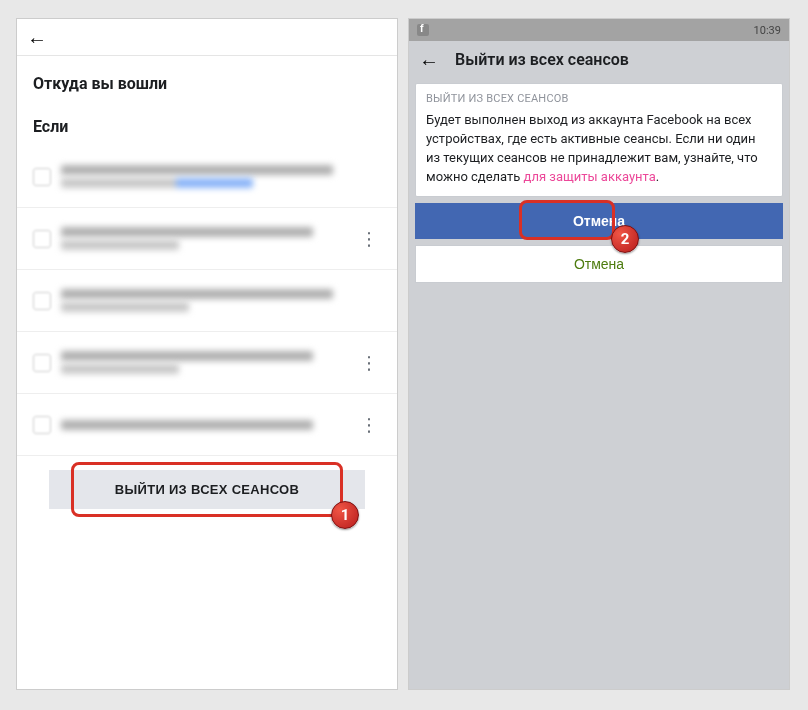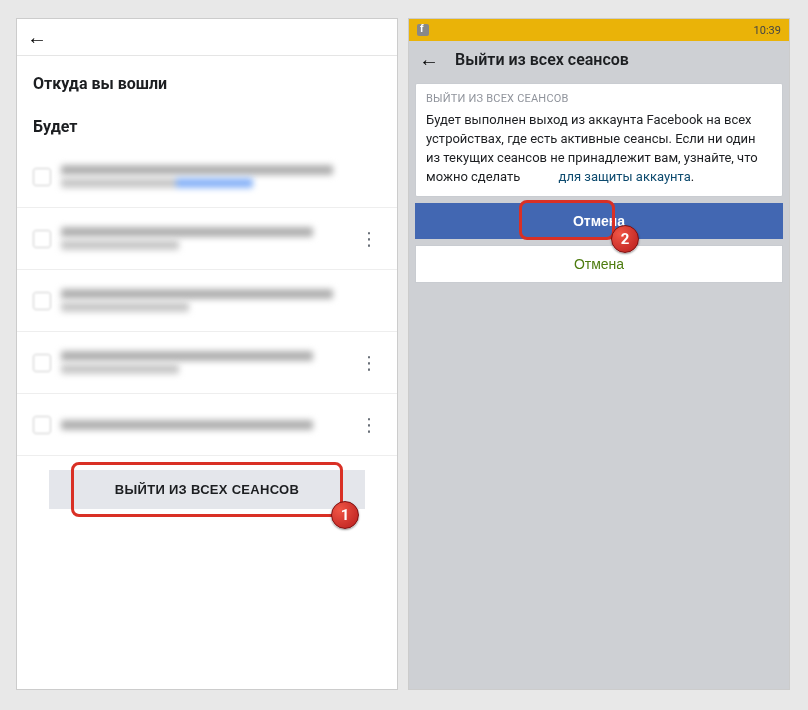--- a/index.html
+++ b/index.html
@@ -26,21 +26,21 @@
   .statusbar {
     height: 22px;
     background: #fff;
     display: flex;
     align-items: center;
     justify-content: space-between;
     padding: 0 8px;
     font-size: 11px;
     color: #444;
   }
-  .phone.gray-bg .statusbar { background: #eab308; }
+  .phone.gray-bg .statusbar { background: #a3a3a3; }
   .fb-icon {
     width: 12px; height: 12px;
     background: #888;
     display: inline-block;
     border-radius: 2px;
     position: relative;
   }
   .fb-icon::after {
     content: "f";
     color: #fff;
@@ -172,21 +172,21 @@
     font-size: 11px;
     color: #90949c;
     letter-spacing: 0.2px;
   }
   .card-body {
     padding: 0 10px 10px 10px;
     font-size: 13px;
     line-height: 1.45;
     color: #1c1e21;
   }
-  .card-body a { color: #0c4a6e; text-decoration: none; margin-left: 35px; }
+  .card-body a { color: #ec4899; text-decoration: none; }
   .btn-row { margin: 6px 6px 0 6px; position: relative; }
   .btn-primary {
     width: 100%;
     background: #4267b2;
     color: #fff;
     border: none;
     padding: 10px;
     font-size: 14px;
     font-weight: 600;
     cursor: pointer;
@@ -209,21 +209,21 @@
 </style>
 </head>
 <body>
 
 <div class="phone">
   <div class="header">
     <span class="back-arrow">←</span>
   </div>
   <div class="content">
     <div class="page-title">Откуда вы вошли</div>
-    <div class="section-title">Будет</div>
+    <div class="section-title">Если</div>
     <div class="session-list">
       <div class="session-item">
         <div class="session-icon"></div>
         <div class="session-text">
           <div class="blur-line l1"></div>
           <div class="blur-line l2 highlight"></div>
         </div>
       </div>
       <div class="session-item">
         <div class="session-icon"></div>

